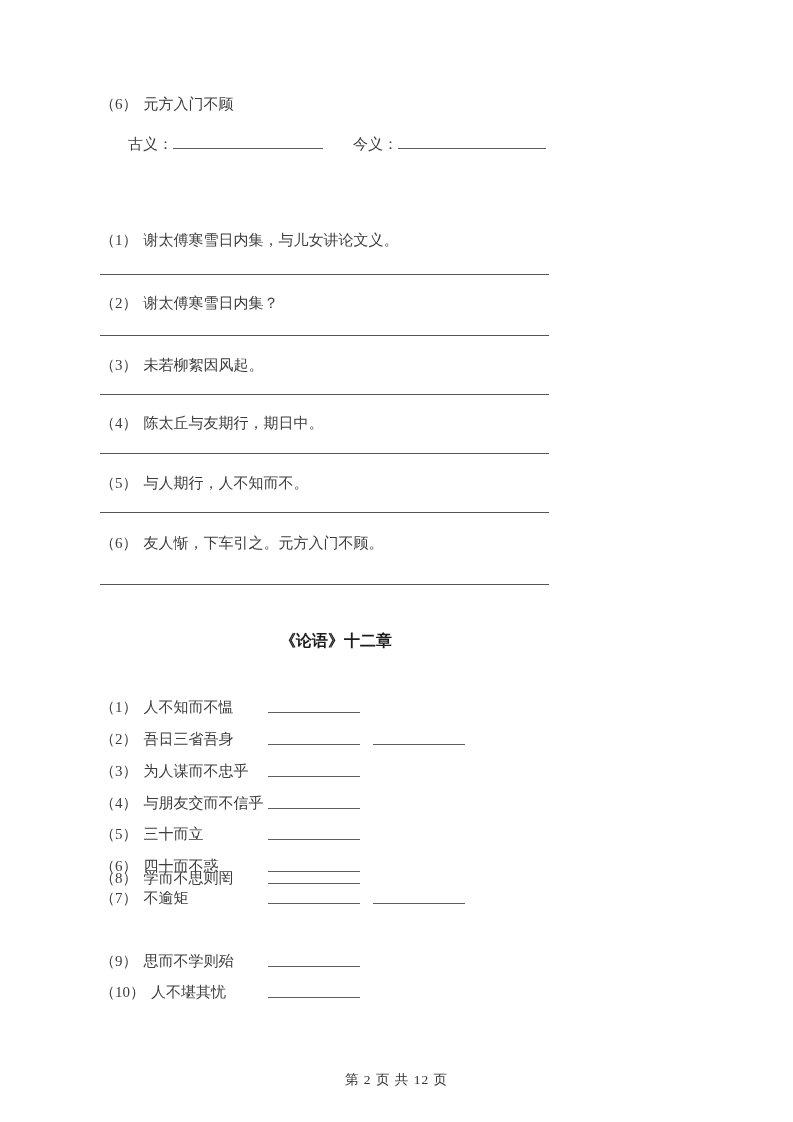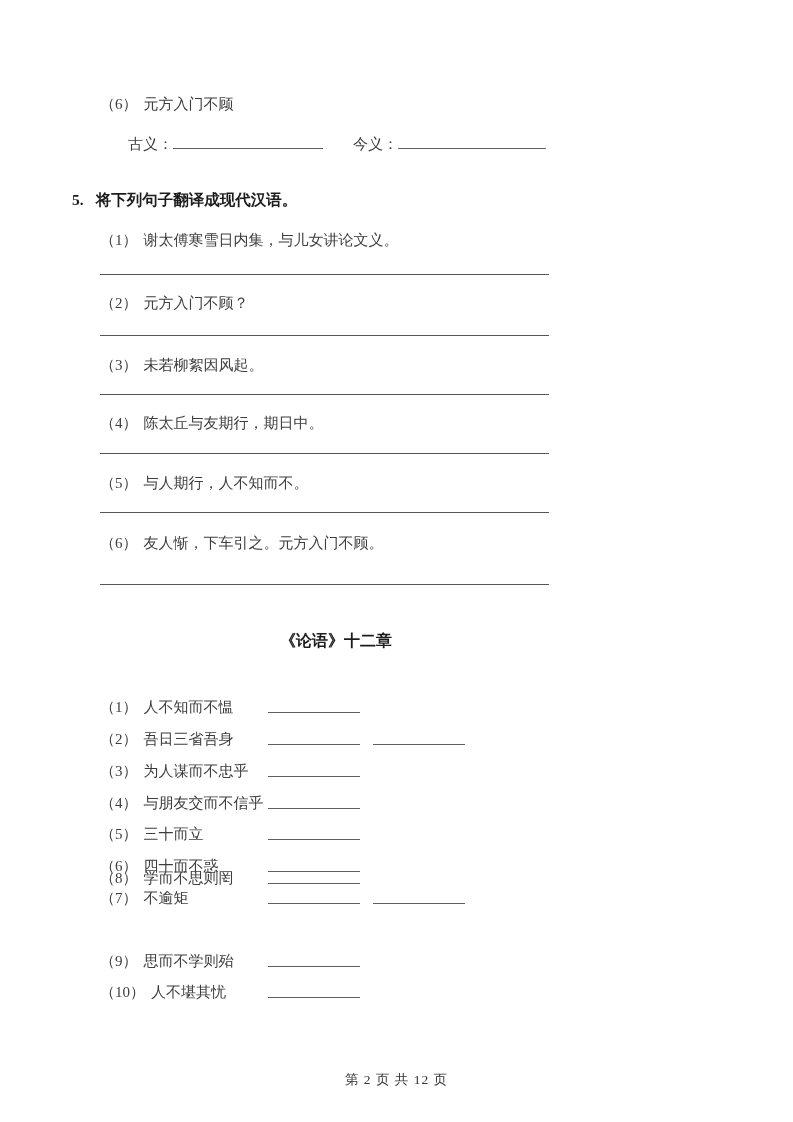--- a/index.html
+++ b/index.html
@@ -42,33 +42,30 @@
 </style>
 </head>
 <body>
 
 <div class="page">
 
   <div class="abs" style="top:134px;left:128px">
     <span>古义：</span><span class="blank" style="width:150px"></span><span class="gap30">今义：</span><span class="blank" style="width:148px"></span>
   </div>
 
-  <div class="abs hd" style="top:190px;left:72px">
-    <span class="qno">5.</span><span>将下列句子翻译成现代汉语。</span>
-  </div>
 
   <div class="abs title" style="top:631px;left:0;width:672px;text-align:center">《论语》十二章</div>
 
 
   <div class="abs footer" style="top:1070px;left:0;width:793px;text-align:center">第 2 页 共 12 页</div>
 
 <div class="abs" style="top: 94px; left: 100px;"><span class="lbl">（6）</span><span class="txt">元方入门不<span class="dc">顾</span></span></div>
     <div class="abs" style="top: 230px; left: 100px;"><span class="lbl">（1）</span><span class="txt">谢太傅寒雪日内集，与儿女讲论文义。</span></div>
     <div class="answer-line" style="top: 274px;"></div>
-    <div class="abs" style="top: 293px; left: 100px;"><span class="lbl">（2）</span><span class="txt">元方入门不顾？</span></div>
+    <div class="abs" style="top: 293px; left: 100px;"><span class="lbl">（2）</span><span class="txt">谢太傅寒雪日内集？</span></div>
     <div class="answer-line" style="top: 335px;"></div>
     <div class="abs" style="top: 355px; left: 100px;"><span class="lbl">（3）</span><span class="txt">未若柳絮因风起。</span></div>
     <div class="answer-line" style="top: 394px;"></div>
     <div class="abs" style="top: 413px; left: 100px;"><span class="lbl">（4）</span><span class="txt">陈太丘与友期行，期日中。</span></div>
     <div class="answer-line" style="top: 453px;"></div>
     <div class="abs" style="top: 473px; left: 100px;"><span class="lbl">（5）</span><span class="txt">与人期行，人不知而不。</span></div>
     <div class="answer-line" style="top: 512px;"></div>
     <div class="abs" style="top: 533px; left: 100px;"><span class="lbl">（6）</span><span class="txt">友人惭，下车引之。元方入门不顾。</span></div>
     <div class="answer-line" style="top: 584px;"></div>
     <div class="abs" style="top: 697px; left: 100px;"><span class="lbl">（1）</span><span class="txt">人不知而不<span class="dc">愠</span></span><span class="w-blank" style="left: 168px;"></span></div>

